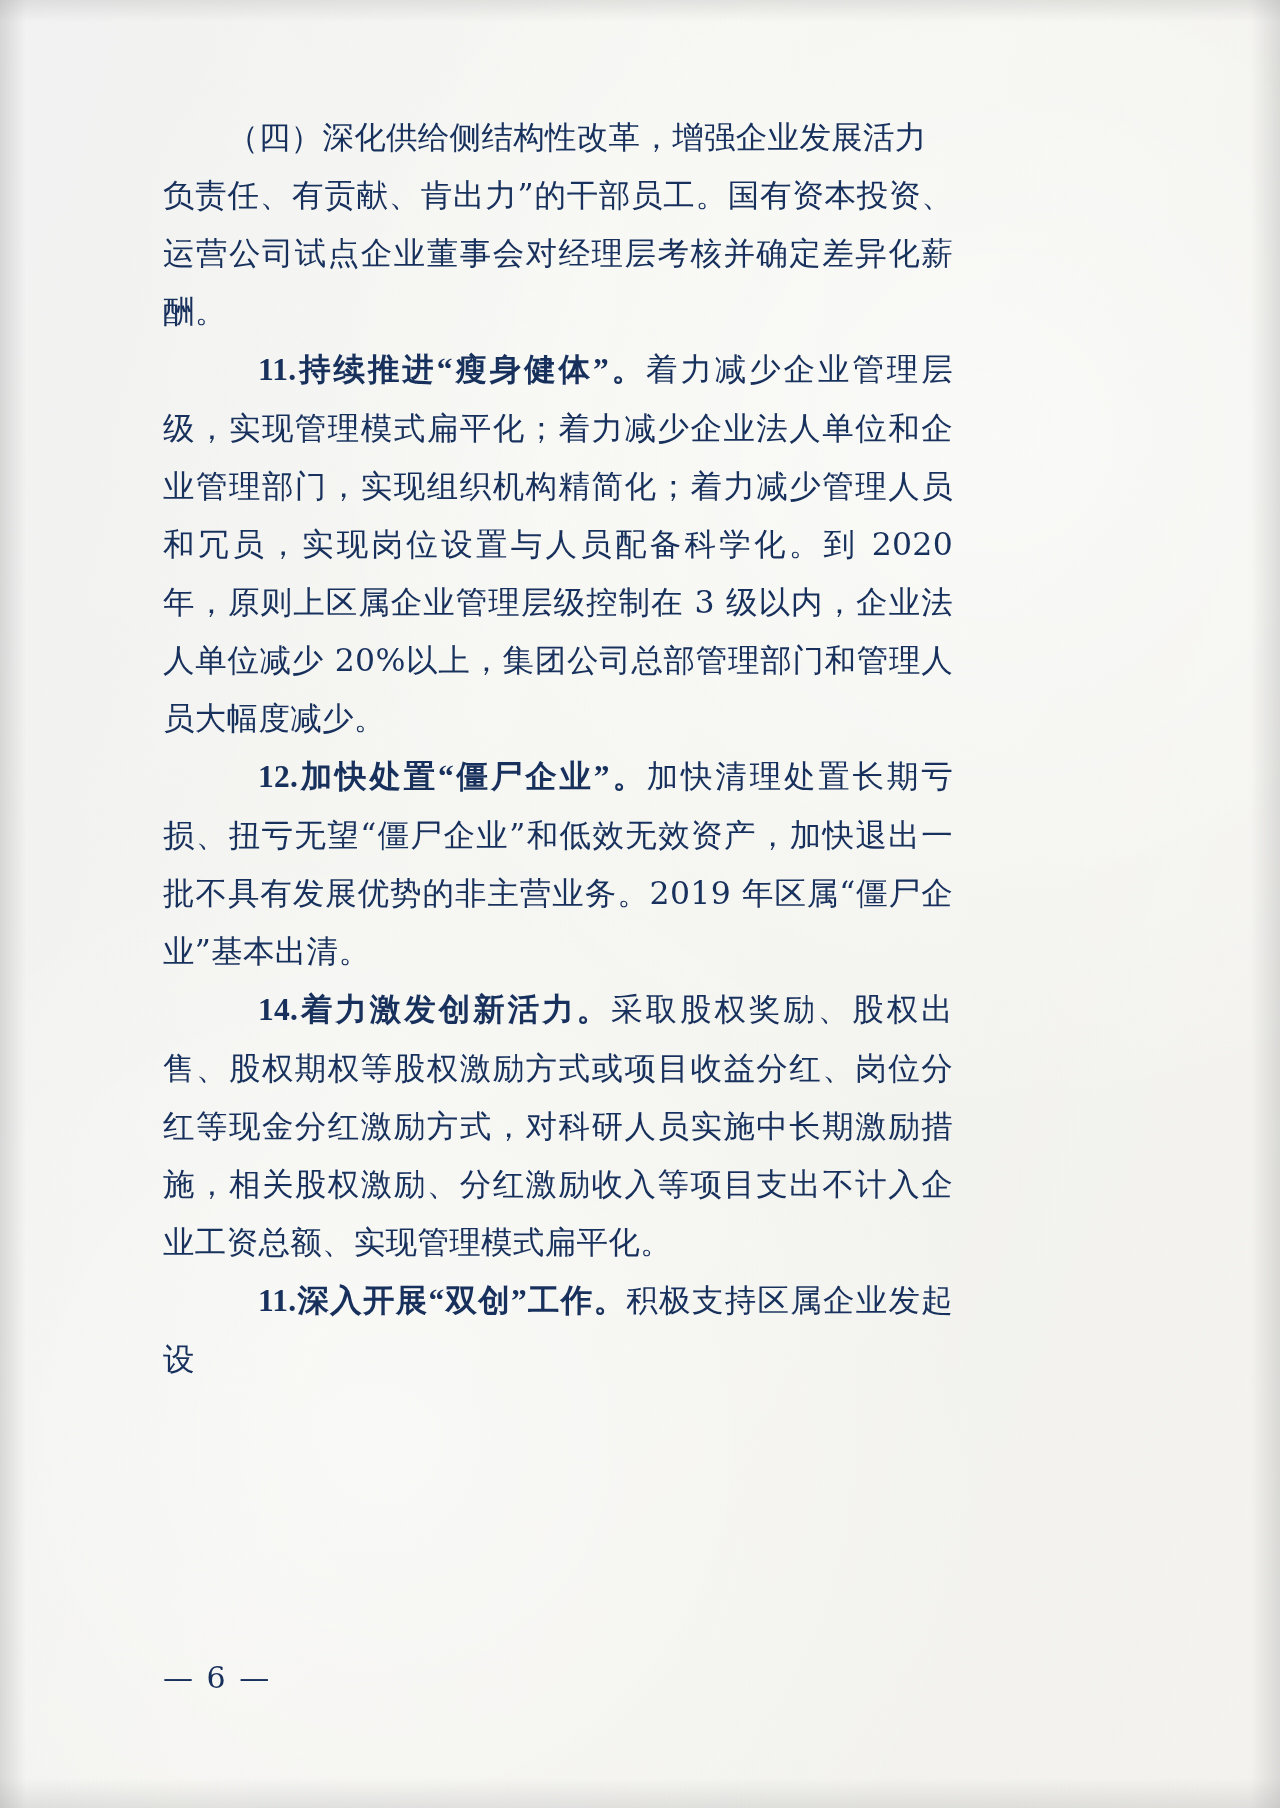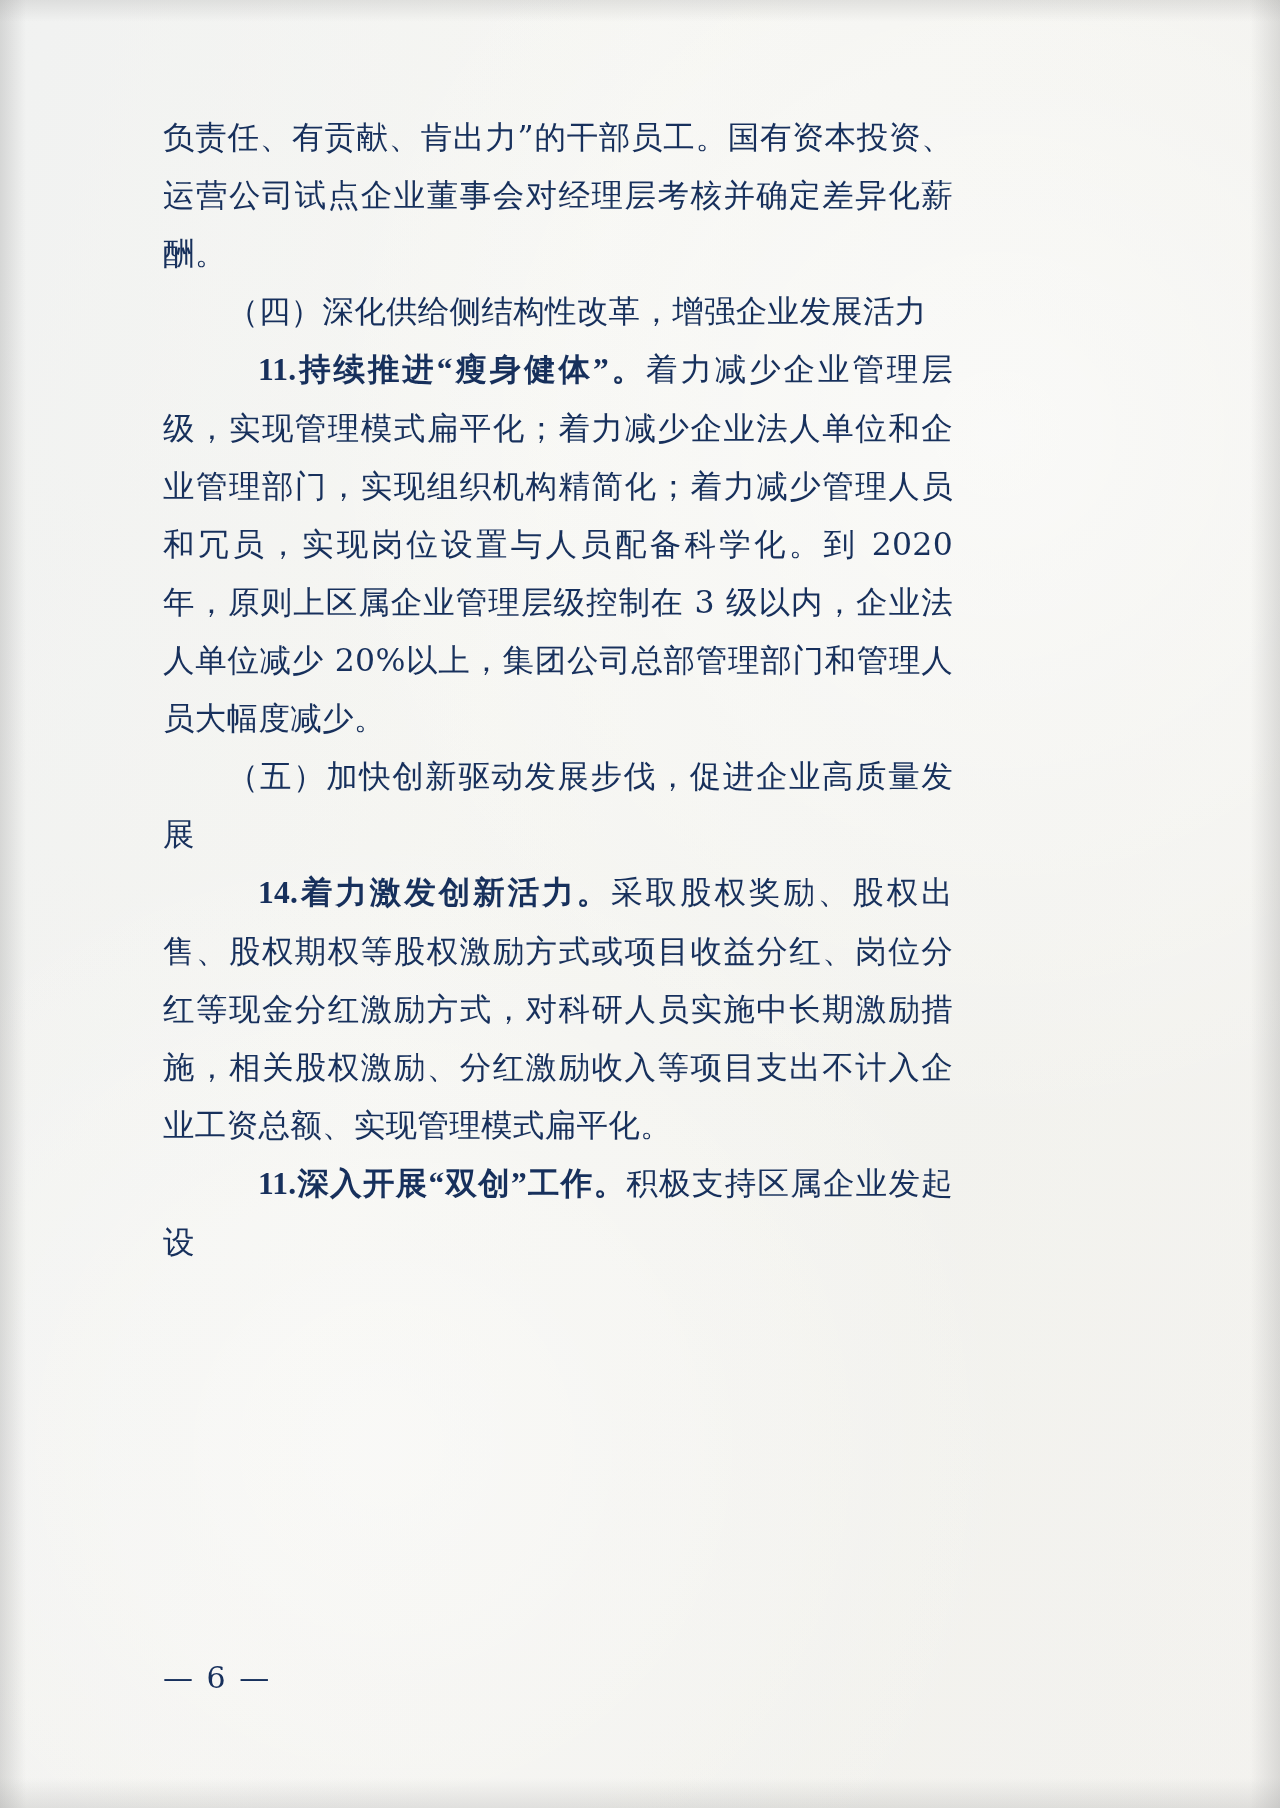--- a/index.html
+++ b/index.html
@@ -118,37 +118,37 @@
 <div class="page">
   <div class="paper-tint-a"></div>
   <div class="paper-tint-b"></div>
   <div class="edge-shadow-left"></div>
   <div class="edge-shadow-top"></div>
   <div class="edge-shadow-right"></div>
   <div class="edge-shadow-bottom"></div>
 
   <div class="content">
 
+    <p class="para indent">
+      <span>（四）深化供给侧结构性改革，增强企业发展活力</span>
+    </p>
+
     <p class="para">
       <span>负责任、有贡献、肯出力”的干部员工。国有资本投资、运营公司试点企业董事会对经理层考核并确定差异化薪酬。</span>
-    </p>
-
-    <p class="para indent">
-      <span>（四）深化供给侧结构性改革，增强企业发展活力</span>
     </p>
 
     <p class="para indent">
       <span class="bold-run num-run">11.持续推进“瘦身健体”。</span><span>着力减少企业管理层级，实现管理模式扁平化；着力减少企业法人单位和企业管理部门，实现组织机构精简化；着力减少管理人员和冗员，实现岗位设置与人员配备科学化。到 2020 年，原则上区属企业管理层级控制在 3 级以内，企业法人单位减少 20%以上，集团公司总部管理部门和管理人员大幅度减少。</span>
     </p>
 
+    <p class="para indent">
+      <span class="bold-run num-run">12.加快处置“僵尸企业”。</span><span>加快清理处置长期亏损、扭亏无望“僵尸企业”和低效无效资产，加快退出一批不具有发展优势的非主营业务。2019 年区属“僵尸企业”基本出清。</span>
+    </p>
 
 
-    <p class="para indent">
-      <span>（五）加快创新驱动发展步伐，促进企业高质量发展</span>
-    </p>
 
     <p class="para indent">
       <span class="bold-run num-run">14.着力激发创新活力。</span><span>采取股权奖励、股权出售、股权期权等股权激励方式或项目收益分红、岗位分红等现金分红激励方式，对科研人员实施中长期激励措施，相关股权激励、分红激励收入等项目支出不计入企业工资总额、实现管理模式扁平化。</span>
     </p>
 
     <p class="para indent">
       <span class="bold-run num-run">11.深入开展“双创”工作。</span><span>积极支持区属企业发起设</span>
     </p>
 
   </div>

